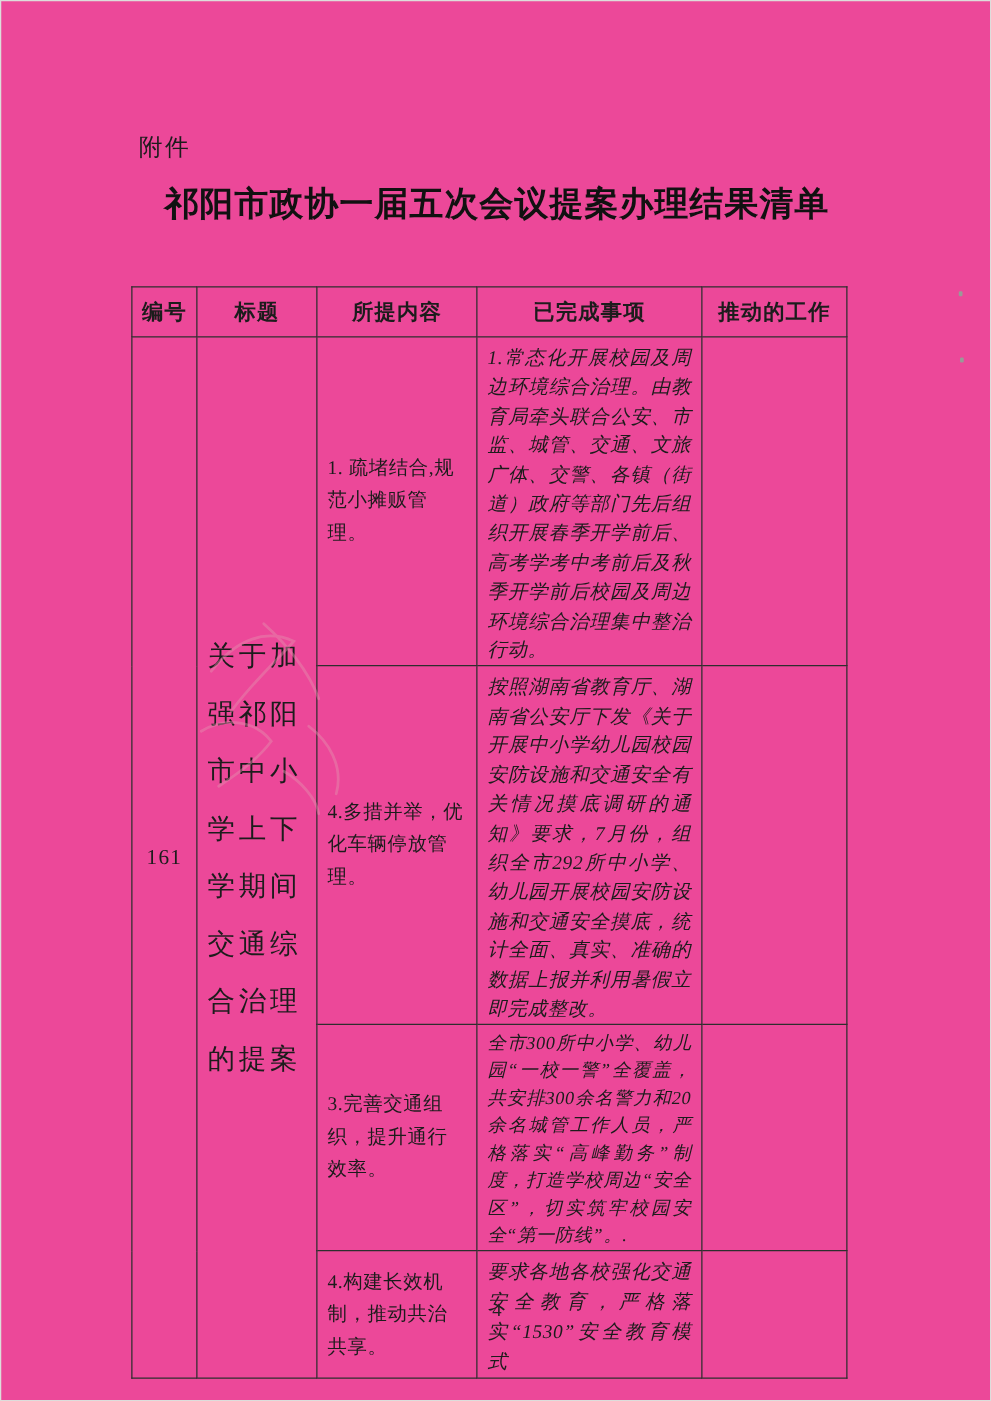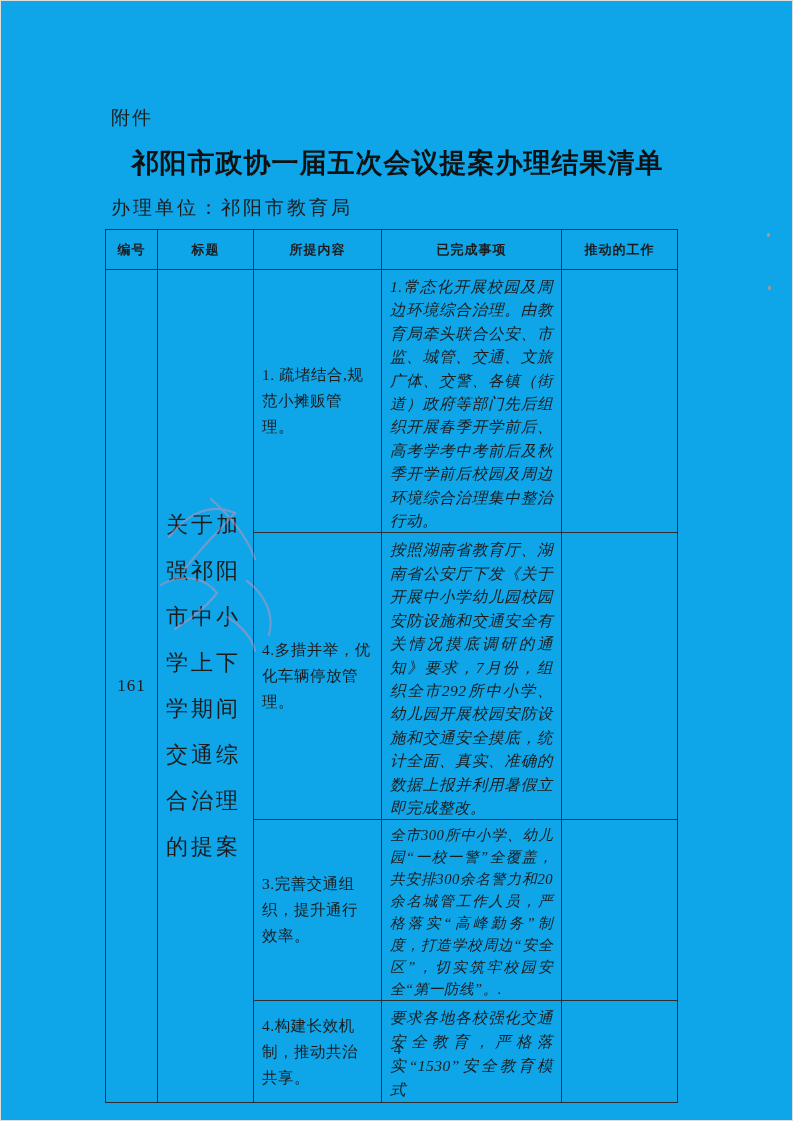--- a/index.html
+++ b/index.html
@@ -1,20 +1,20 @@
 <!DOCTYPE html>
 <html><head>
 <meta charset="utf-8">
 <style>
   html,body{margin:0;padding:0;background:#e9e9e7;}
   .page{
     position:relative;
     width:793px;height:1121px;
     margin:0 auto;
-    background:#0ea5e9;
+    background:#ec4899;
     border:1px solid #dddddb;
     box-sizing:border-box;
     overflow:hidden;
     font-family:"Liberation Serif","DejaVu Serif",serif;
     color:#1c1c1c;
   }
   .attachment{
     position:absolute;left:110px;top:104px;
     font-size:19px;letter-spacing:2px;
   }
@@ -33,21 +33,21 @@
     border-collapse:collapse;
     table-layout:fixed;
   }
   table.results td, table.results th{
     border:1.7px solid #2e2e2e;
     box-sizing:border-box;
     overflow:hidden;
   }
   th.hdr{
     height:40px;
-    font-size:13px;font-weight:bold;
+    font-size:17px;font-weight:bold;
     letter-spacing:1px;text-align:center;vertical-align:middle;
     padding:0;
   }
   td.num{
     text-align:center;vertical-align:middle;
     font-size:17px;letter-spacing:1px;
   }
   td.title-cell{
     vertical-align:middle;text-align:left;
     font-size:22px;line-height:46px;letter-spacing:3px;
@@ -87,21 +87,20 @@
 </style>
 </head>
 <body>
 
 <div class="page">
 
   <div class="attachment">附件</div>
 
   <div class="doc-title">祁阳市政协一届五次会议提案办理结果清单</div>
 
-  <div class="organizer">办理单位：祁阳市教育局</div>
 
   <table class="results">
     <colgroup>
       <col style="width:52px">
       <col style="width:96px">
       <col style="width:128px">
       <col style="width:180px">
       <col style="width:116px">
     </colgroup>
     <tbody>

